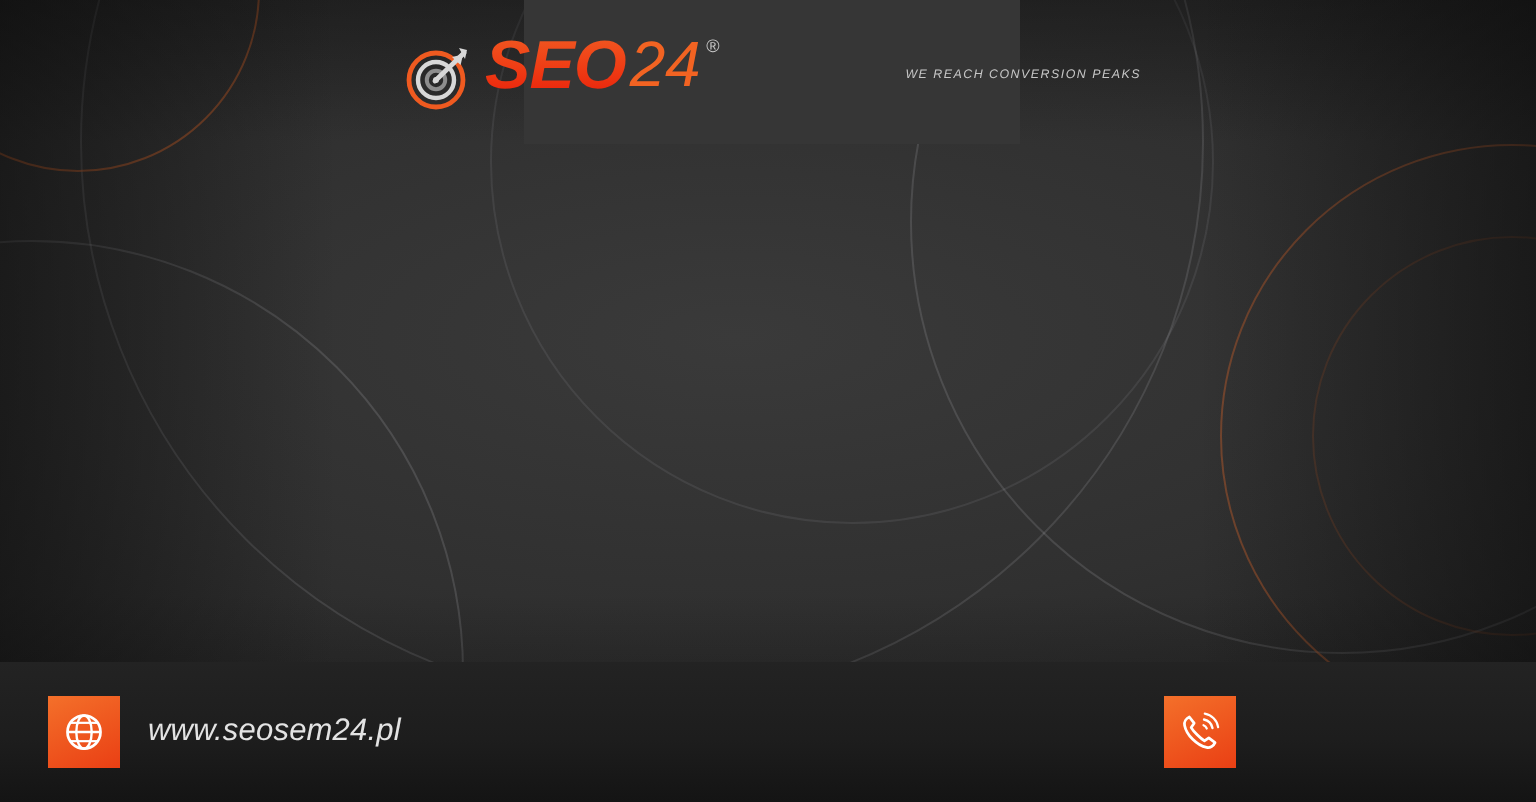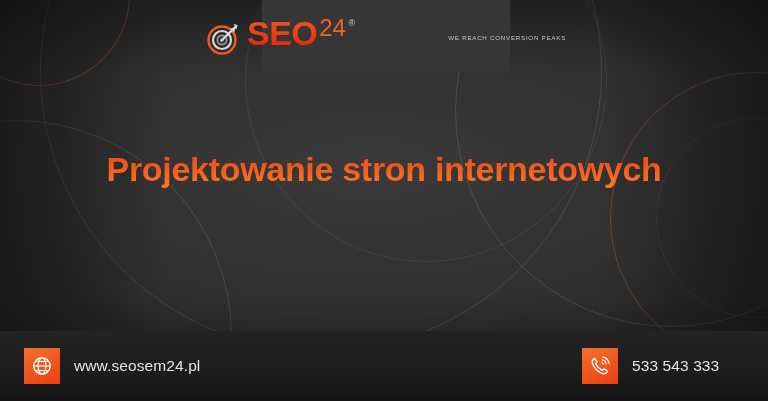--- a/index.html
+++ b/index.html
@@ -7,20 +7,21 @@
     padding: 0;
     background: #1a1a1a;
   }
   .banner {
     position: relative;
     width: 768px;
     height: 401px;
     overflow: hidden;
     background: #b91c1c;
     font-family: "Liberation Sans", sans-serif;
+    font-style: italic;
   }
 
   
   .bg-base {
     position: absolute;
     inset: 0;
     background:
       radial-gradient(ellipse 120% 90% at 48% 42%, #3a3a3a 0%, #303030 38%, #252525 68%, #1c1c1c 100%);
   }
   .bg-vignette {
@@ -60,21 +61,21 @@
   .logo-inner { display: flex; align-items: flex-start; }
   .logo-mark { width: 36px; height: 36px; margin-right: 5px; margin-top: 4px; flex: none; }
   .logo-words { display: flex; flex-direction: column; }
   .logo-line1 { display: flex; align-items: flex-start; line-height: 1; }
   .w-seo {
     font-size: 34px; font-weight: 700; letter-spacing: -0.5px;
     background: linear-gradient(180deg, #f05a22 0%, #ef3b14 55%, #e8200a 100%);
     -webkit-background-clip: text; background-clip: text; color: transparent;
   }
   .w-sem { font-size: 32px; font-weight: 400; color: #ffffff; letter-spacing: -0.2px; margin-left: 3px; }
-  .w-24  { font-size: 24px; font-weight: 400; color: #f26322; letter-spacing: -0.2px; margin-left: 2px; }
+  .w-24  { font-size: 32px; font-weight: 400; color: #f26322; letter-spacing: -0.2px; margin-left: 2px; }
   .w-reg { font-size: 9px; color: #c9c9c9; margin-left: 3px; margin-top: 3px; }
   .logo-tagline {
     font-size: 6.2px; letter-spacing: 0.75px; color: #c6c6c6;
     margin-top: 3px; margin-left: 93px; white-space: nowrap; font-weight: 400;
   }
 
   
   .headline {
     position: absolute;
     left: 0; right: 0;
@@ -160,21 +161,20 @@
         <span class="logo-line1">
           <span class="w-seo">SEO</span>
           <span class="w-24">24</span>
           <span class="w-reg">®</span>
         </span>
       </span>
     </div>
     <span class="logo-tagline">WE REACH CONVERSION PEAKS</span>
   </div>
 
-  <div class="headline">Projektowanie stron internetowych</div>
 
   <div class="footer">
 
     <div class="contact c-web">
       <span class="cicon">
         <svg viewBox="0 0 24 24" width="22" height="22" aria-hidden="true">
           <circle cx="12" cy="12" r="9" fill="none" stroke="#fff" stroke-width="1.5"></circle>
           <ellipse cx="12" cy="12" rx="4.2" ry="9" fill="none" stroke="#fff" stroke-width="1.3"></ellipse>
           <line x1="3" y1="12" x2="21" y2="12" stroke="#fff" stroke-width="1.3"></line>
           <path d="M4.6 7 H19.4" fill="none" stroke="#fff" stroke-width="1.2"></path>
@@ -187,17 +187,16 @@
 
     <div class="contact c-phone">
       <span class="cicon">
         <svg viewBox="0 0 24 24" width="22" height="22" aria-hidden="true">
           <path d="M6.2 3.8 C4.4 4.6 3.2 6.4 3.6 8.4 C4.6 13.6 10.4 19.4 15.6 20.4 C17.6 20.8 19.4 19.6 20.2 17.8 L16.8 15.2 L14.4 16.8 C12.3 15.6 8.4 11.7 7.2 9.6 L8.8 7.2 Z" fill="none" stroke="#fff" stroke-width="1.5" stroke-linejoin="round"></path>
           <path d="M14.2 5.2 A6 6 0 0 1 18.8 9.8" fill="none" stroke="#fff" stroke-width="1.3" stroke-linecap="round"></path>
           <path d="M13.9 8.3 A3.2 3.2 0 0 1 15.7 10.1" fill="none" stroke="#fff" stroke-width="1.2" stroke-linecap="round"></path>
           <path d="M14.6 2 A8.9 8.9 0 0 1 21.9 9.4" fill="none" stroke="#fff" stroke-width="1.2" stroke-linecap="round"></path>
         </svg>
       </span>
-      <span class="ctext">533 543 333</span>
     </div>
 
   </div>
 </div>
 
 </body></html>

